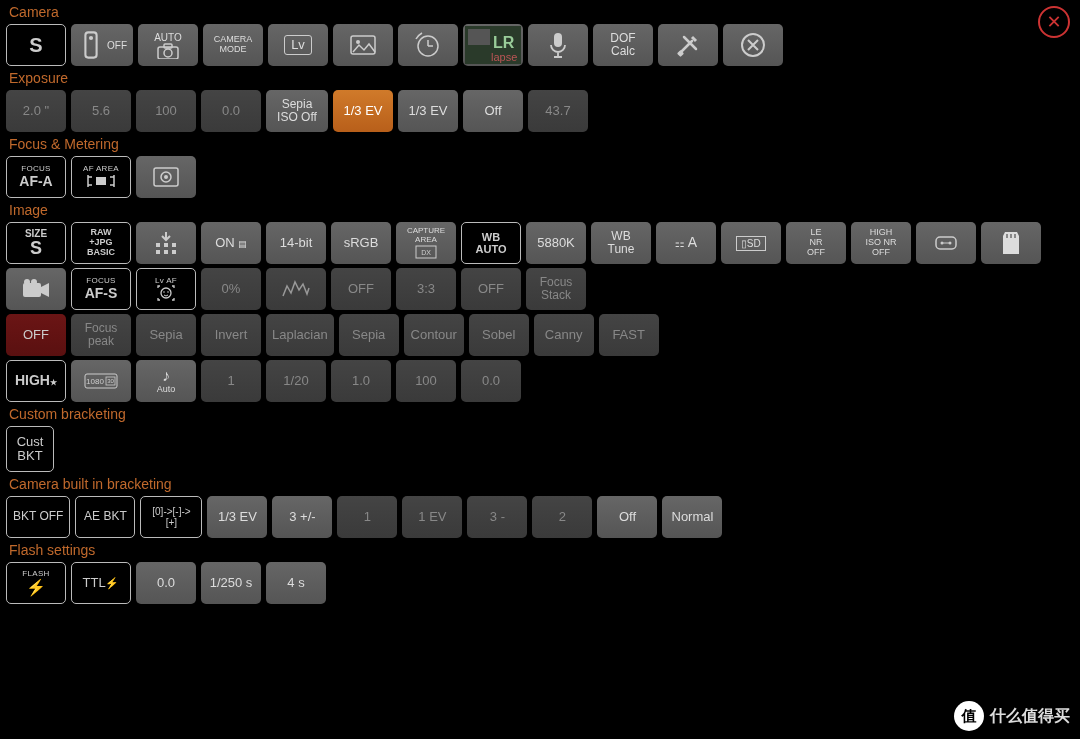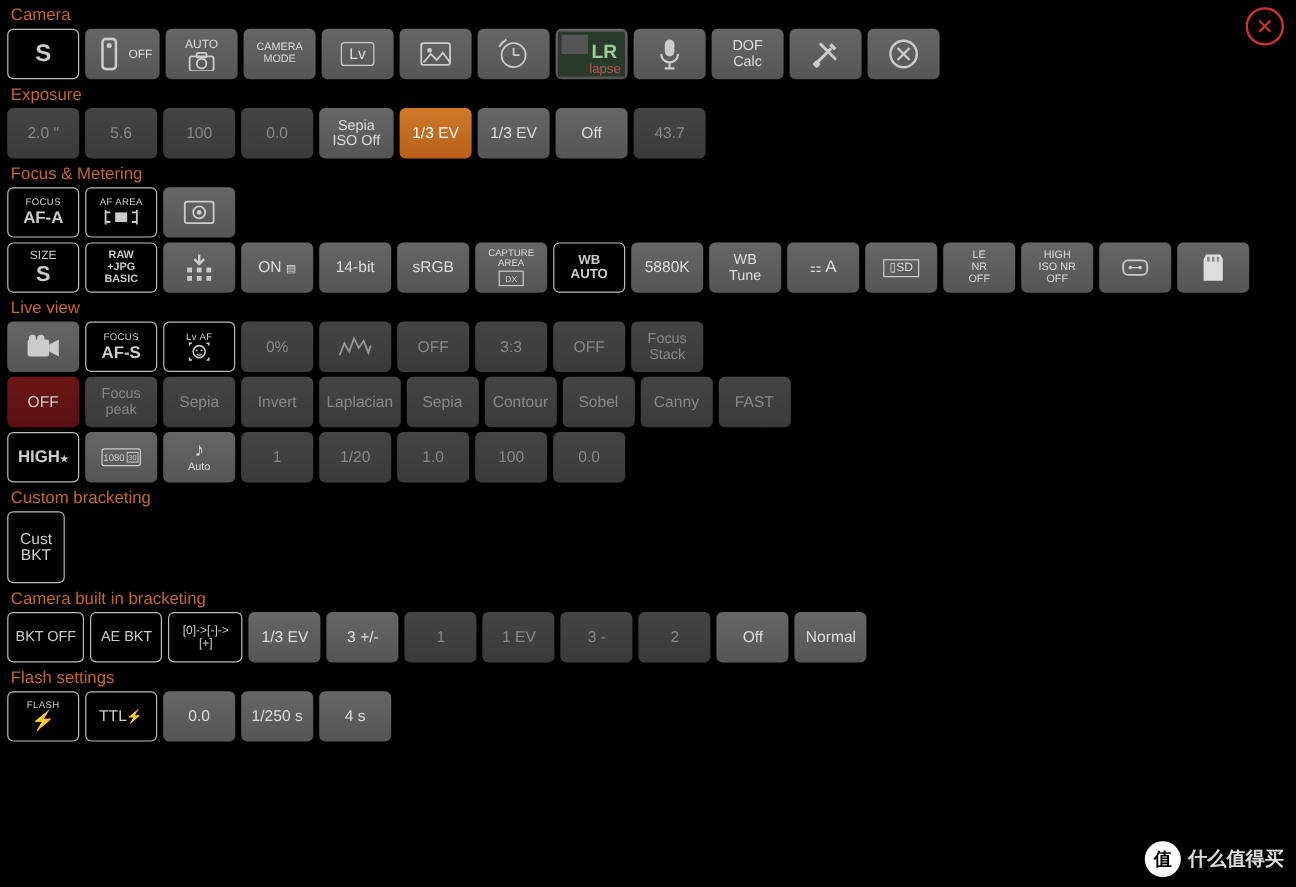--- a/index.html
+++ b/index.html
@@ -203,23 +203,24 @@
       <svg width="30" height="24" viewBox="0 0 30 24">
           <rect x="3" y="3" width="24" height="18" rx="2" fill="none" stroke="#ccc" stroke-width="1.5"></rect>
           <circle cx="15" cy="12" r="5" fill="none" stroke="#ccc" stroke-width="1.5"></circle>
           <circle cx="15" cy="12" r="2" fill="#ccc"></circle>
         </svg>
     </button>
   </div>
 </div>
 
 <div class="section">
-  <div class="btn-row">
-    <button class="btn outline">
-      <span style="font-size:10px;font-weight:normal">SIZE</span>
+  <div class="section-label">Image</div>
+  <div class="btn-row">
+    <button class="btn outline">
+      <span style="font-size:10px;font-weight:bold">SIZE</span>
       <span style="font-size:18px;font-weight:bold">S</span>
     </button>
     <button class="btn outline xs-text">
         <span style="white-space:pre;font-weight:bold">RAW
 +JPG
 BASIC</span>
       </button>
     <button class="btn">
       <svg width="28" height="26" viewBox="0 0 28 26">
           <path d="M14 2 L14 10 M10 6 L14 10 L18 6" stroke="#ccc" stroke-width="2" fill="none"></path>
@@ -282,21 +283,20 @@
           <path d="M4 2 L16 2 L18 6 L18 24 L2 24 L2 6 Z" fill="#ddd"></path>
           <rect x="5" y="4" width="2" height="4" fill="#888"></rect>
           <rect x="9" y="4" width="2" height="4" fill="#888"></rect>
           <rect x="13" y="4" width="2" height="4" fill="#888"></rect>
         </svg>
     </button>
   </div>
 </div>
 
 <div class="section">
-  <div class="section-label">Live view</div>
   <div class="btn-row">
     <button class="btn">
       <svg width="30" height="22" viewBox="0 0 30 22">
           <rect x="2" y="5" width="18" height="14" rx="2" fill="#ccc"></rect>
           <path d="M20 9 L28 5 L28 19 L20 15 Z" fill="#ccc"></path>
           <circle cx="6" cy="4" r="3" fill="#ccc"></circle>
           <circle cx="13" cy="4" r="3" fill="#ccc"></circle>
         </svg>
     </button>
     <button class="btn outline">
@@ -368,21 +368,21 @@
     <button class="btn dim">1/20</button>
     <button class="btn dim">1.0</button>
     <button class="btn dim">100</button>
     <button class="btn dim">0.0</button>
   </div>
 </div>
 
 <div class="section">
   <div class="section-label">Custom bracketing</div>
   <div class="btn-row">
-    <button class="btn outline" style="height:60px;min-width:48px">
+    <button class="btn outline" style="height:46px;min-width:48px">
         <span style="white-space:pre;font-size:13px">Cust
 BKT</span>
       </button>
   </div>
 </div>
 
 <div class="section">
   <div class="section-label">Camera built in bracketing</div>
   <div class="btn-row">
     <button class="btn outline" style="font-size:12px">BKT OFF</button>

